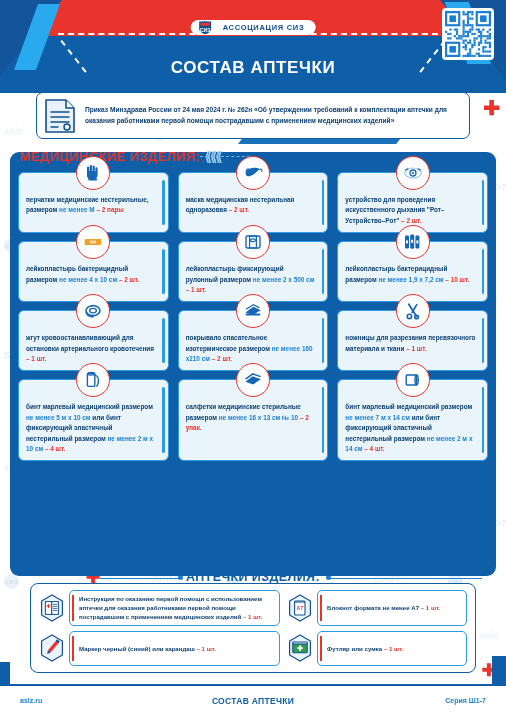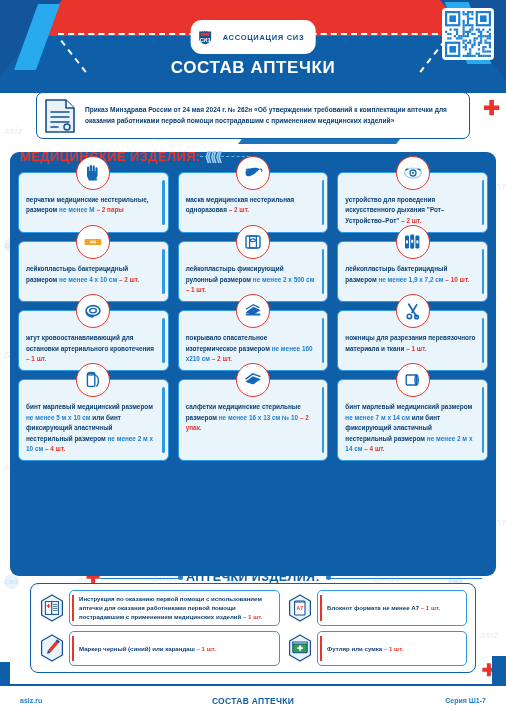--- a/index.html
+++ b/index.html
@@ -98,21 +98,21 @@
     width: 40px; height: 0;
     border-top: 2px dashed #ffffff;
     transform: rotate(-52deg);
     transform-origin: right top;
   }
   .logo-pill {
     position: absolute; top: 20px; left: 50%;
     transform: translateX(-50%);
     background: #ffffff;
     border-radius: 11px;
-    height: 34px;
+    height: 15px;
     display: flex; align-items: center;
     padding: 0 11px 0 7px;
     gap: 10px;
     z-index: 3;
   }
   .logo-mark {
     width: 15px; height: 15px;
     position: relative;
     flex: none;
   }

